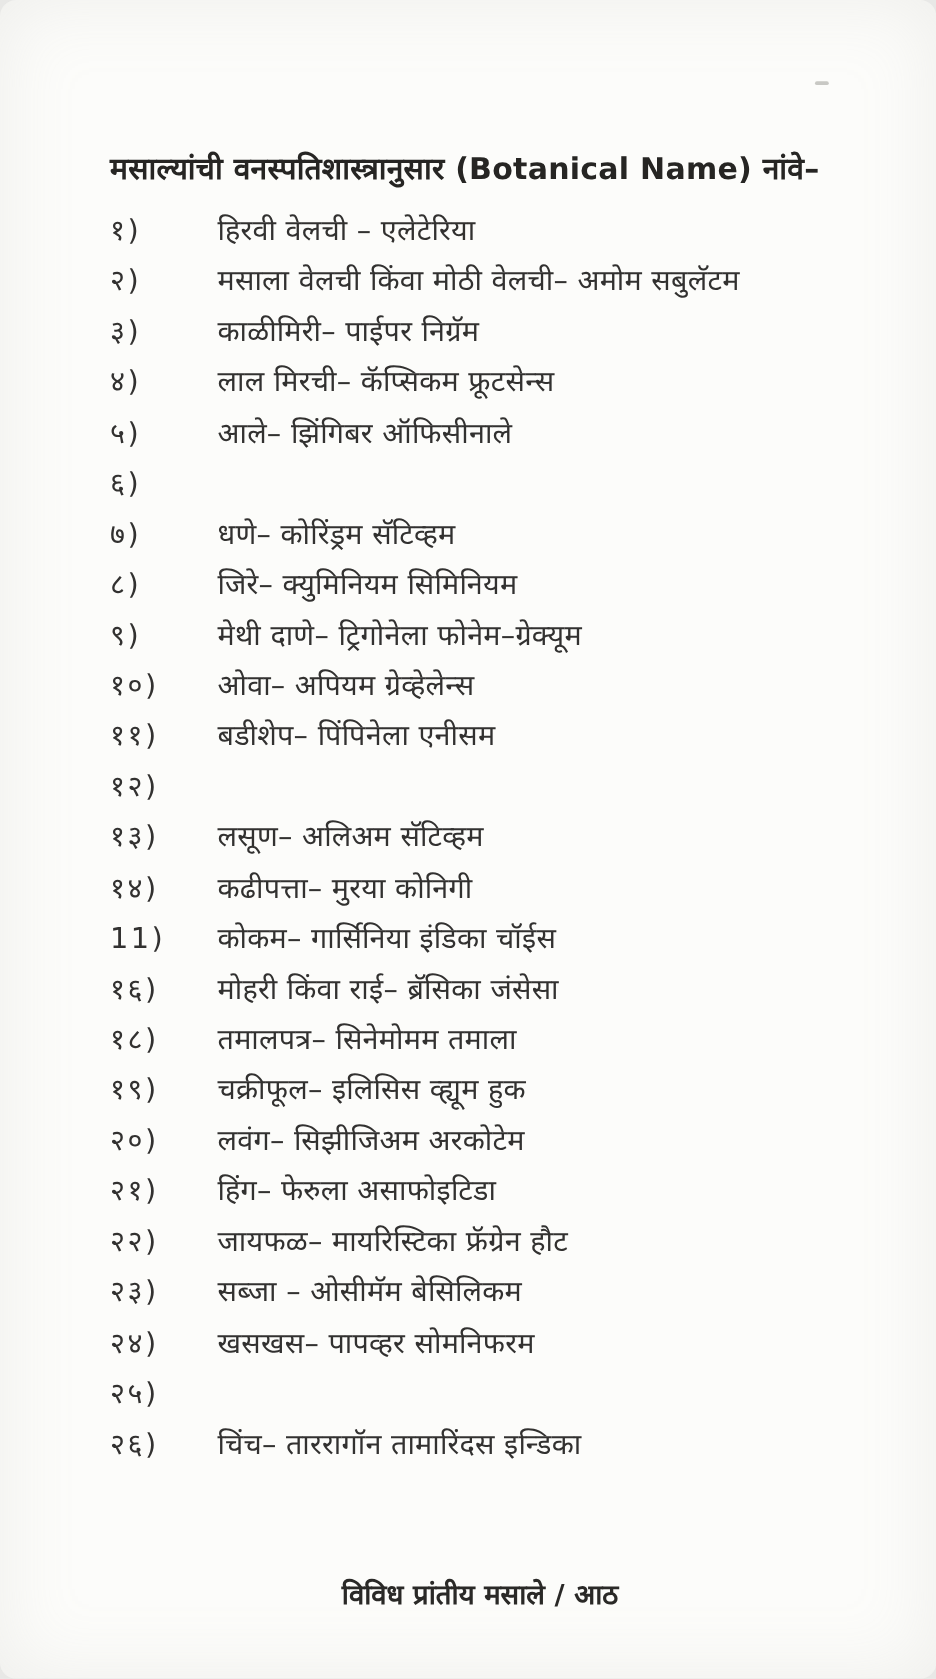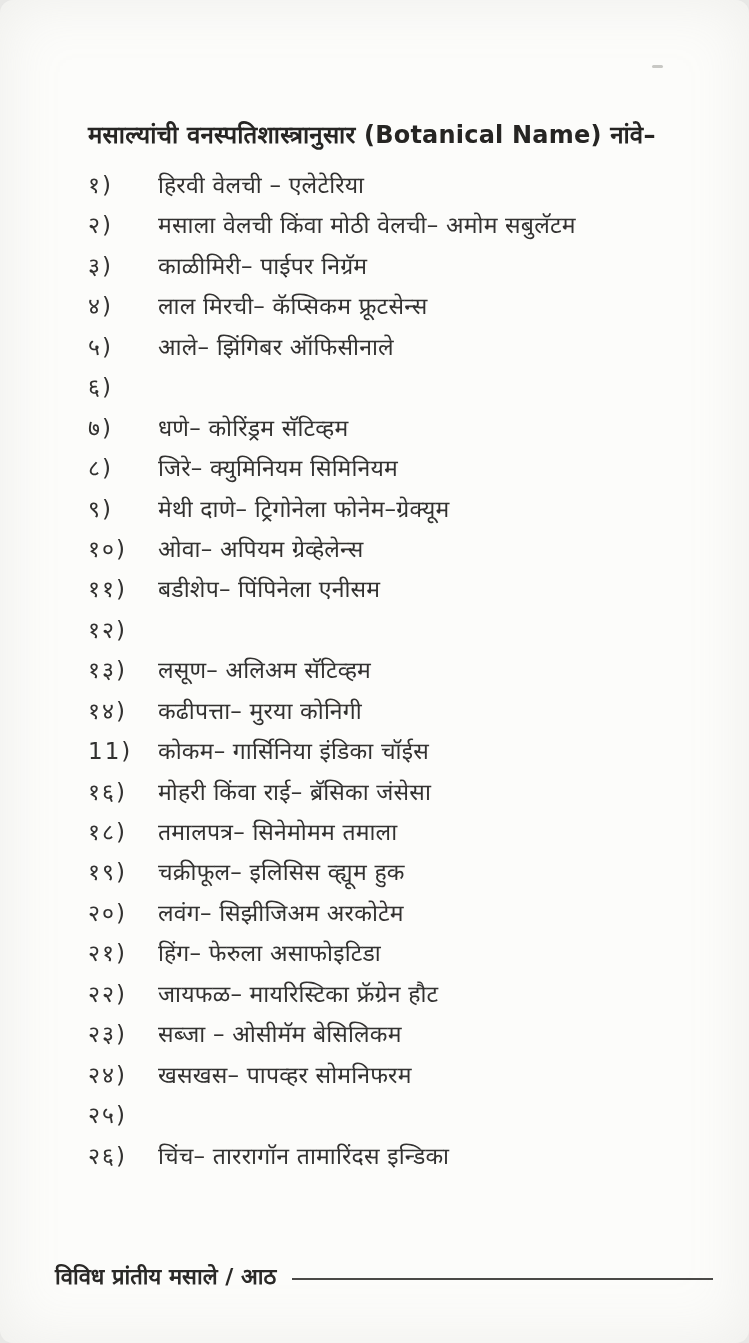--- a/index.html
+++ b/index.html
@@ -64,28 +64,30 @@
     color: #323130;
     white-space: nowrap;
   }
   .row .num {
     flex: 0 0 70px;
     letter-spacing: 2px;
   }
   .row .text {
     flex: 1 1 auto;
     letter-spacing: 0.2px;
+    margin-left: 16px;
   }
   .footer {
     position: absolute;
     top: 1260px;
     left: 55px;
     right: 36px;
     display: flex;
     align-items: center;
+    flex-direction: column;
   }
   .footer .footer-text {
     font-size: 22px;
     font-weight: bold;
     color: #2a2927;
     white-space: nowrap;
     line-height: 34px;
   }
   .footer .rule {
     flex: 1 1 auto;

